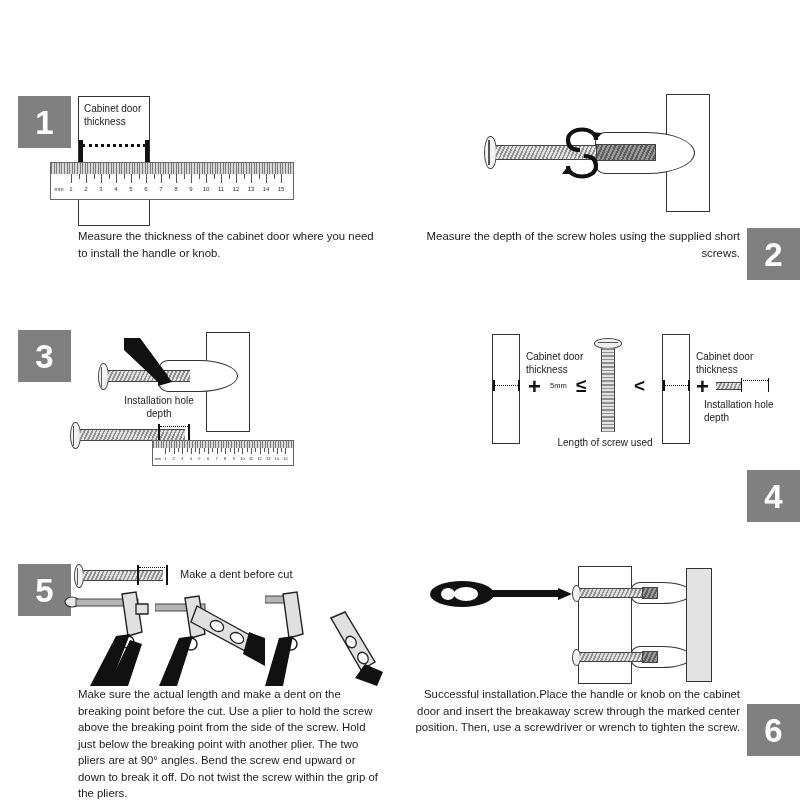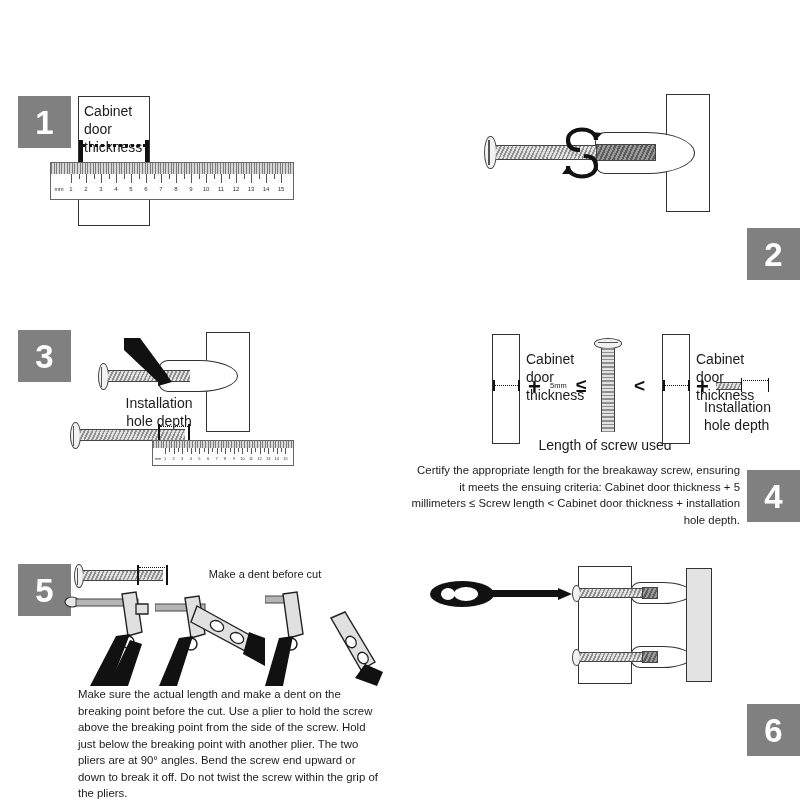--- a/index.html
+++ b/index.html
@@ -32,21 +32,21 @@
   .caption {
     position: absolute;
     font-size: 11.4px; line-height: 1.45; color: #1b1b1b;
   }
   .cap-right  { text-align: right; }
   .art { position: absolute; }
 
   
   .rect-out { position:absolute; border:1.4px solid #333; background:#fff; }
   .blk { position:absolute; background:#111; }
-  .lbl { position:absolute; font-size:14px; line-height:1.3; color:#1b1b1b; }
+  .lbl { position:absolute; font-size:10px; line-height:1.3; color:#1b1b1b; }
   .lbl-s { position:absolute; font-size:8.5px; line-height:1.3; color:#1b1b1b; }
 
   
   .ruler { position:absolute; border:1.2px solid #666; background:#fff; }
   .ruler-band {
     position:absolute; left:0; top:0; right:0; height:11px;
     background: repeating-linear-gradient(to right,
       #7d7d7d 0px, #7d7d7d 1px, #d8d8d8 1px, #d8d8d8 2.6px);
   }
   .tickrow { position:absolute; left:0; right:0; }
@@ -174,20 +174,21 @@
             <span class="num" style="left: 185px; font-size: 6px;">12</span>
             <span class="num" style="left: 200px; font-size: 6px;">13</span>
             <span class="num" style="left: 215px; font-size: 6px;">14</span>
             <span class="num" style="left: 230px; font-size: 6px;">15</span>
           </div>
       </div>
 
       <div class="rect-out" style="left:78px;top:112px;width:72px;height:26px;border-top:none;"></div>
     </div>
 
+    <div class="caption" style="left:78px;top:140px;width:300px;">Measure the thickness of the cabinet door where you need to install the handle or knob.</div>
   </div>
 
   <div class="step" style="left:400px;top:88px;width:400px;height:190px;">
     <div class="badge" style="left:347px;top:140px;">2</div>
 
     <div class="art" style="left:0;top:0;width:400px;height:130px;">
 
       <div class="panel" style="left:266px;top:6px;width:44px;height:118px;"></div>
 
       <div class="knob" style="left:195px;top:44px;width:100px;height:42px;"></div>
@@ -202,20 +203,21 @@
       <svg style="position:absolute;left:152px;top:30px;" width="56" height="70" viewBox="0 0 56 70">
         <path d="M16 22 C16 8, 44 8, 44 22" fill="none" stroke="#111" stroke-width="4.2"></path>
         <path d="M44 22 L39 14 L50 15 Z" fill="#111"></path>
         <path d="M16 22 C16 30, 22 32, 28 32" fill="none" stroke="#111" stroke-width="4.2"></path>
         <path d="M16 48 C16 62, 44 62, 44 48" fill="none" stroke="#111" stroke-width="4.2"></path>
         <path d="M16 48 L10 56 L22 56 Z" fill="#111"></path>
         <path d="M44 48 C44 40, 38 38, 32 38" fill="none" stroke="#111" stroke-width="4.2"></path>
       </svg>
     </div>
 
+    <div class="caption cap-right" style="left:20px;top:140px;width:320px;">Measure the depth of the screw holes using the supplied short screws.</div>
   </div>
 
   <div class="step" style="left:0;top:318px;width:400px;height:190px;">
     <div class="badge" style="left:18px;top:12px;">3</div>
 
     <div class="art" style="left:0;top:0;width:400px;height:150px;">
 
       <div class="panel" style="left:206px;top:14px;width:44px;height:100px;"></div>
       <div class="knob" style="left:158px;top:42px;width:80px;height:32px;"></div>
       <div class="screw-head" style="left:98px;top:45px;width:11px;height:27px;"></div>
@@ -322,27 +324,26 @@
 
       <div class="plus" style="left:296px;top:58px;">+</div>
 
       <div class="screw-shaft" style="left:316px;top:64px;width:26px;height:8px;"></div>
       <div class="vline" style="left:341px;top:60px;width:1.4px;height:14px;"></div>
       <div class="vline" style="left:368px;top:60px;width:1.4px;height:14px;"></div>
       <div class="dotline-thin" style="left:343px;top:62px;width:25px;"></div>
       <div class="lbl" style="left:304px;top:80px;width:70px;">Installation hole depth</div>
     </div>
 
-    <div class="caption cap-right" style="left:10px;top:144px;width:330px;">Certify the appropriate length for the breakaway screw, ensuring it meets the ensuing criteria: Cabinet door thickness + 5 millimeters ≤ Screw length &lt; Cabinet door thickness + installation hole depth.</div>
   </div>
 
   <div class="step" style="left:0;top:552px;width:400px;height:248px;">
     <div class="badge" style="left:18px;top:12px;">5</div>
 
-    <div class="art" style="left:0;top:0;width:400px;height:135px;text-align:center;">
+    <div class="art" style="left:0;top:0;width:400px;height:135px;">
 
       <div class="screw-head" style="left:74px;top:12px;width:10px;height:24px;"></div>
       <div class="screw-slot" style="left:77px;top:16px;width:1.3px;height:17px;"></div>
       <div class="screw-shaft" style="left:83px;top:18px;width:80px;height:11px;"></div>
       <div class="vline" style="left:137px;top:13px;width:1.5px;height:20px;"></div>
       <div class="vline" style="left:166px;top:13px;width:1.5px;height:20px;"></div>
       <div class="dotline-thin" style="left:139px;top:15px;width:26px;"></div>
       <div class="lbl" style="left:180px;top:15px;width:170px;font-size:11px;">Make a dent before cut</div>
 
       <div class="plier" style="left:64px;top:38px;width:100px;height:96px;">
@@ -411,15 +412,16 @@
 
       <div class="screw-head" style="left:172px;top:33px;width:9px;height:17px;"></div>
       <div class="screw-shaft" style="left:180px;top:36px;width:62px;height:10px;"></div>
       <div class="screw-shaft-dark" style="left:242px;top:35px;width:16px;height:12px;"></div>
 
       <div class="screw-head" style="left:172px;top:97px;width:9px;height:17px;"></div>
       <div class="screw-shaft" style="left:180px;top:100px;width:62px;height:10px;"></div>
       <div class="screw-shaft-dark" style="left:242px;top:99px;width:16px;height:12px;"></div>
     </div>
 
+    <div class="caption cap-right" style="left:12px;top:134px;width:328px;">Successful installation.Place the handle or knob on the cabinet door and insert the breakaway screw through the marked center position. Then, use a screwdriver or wrench to tighten the screw.</div>
   </div>
 
 </div>
 
 </body></html>

